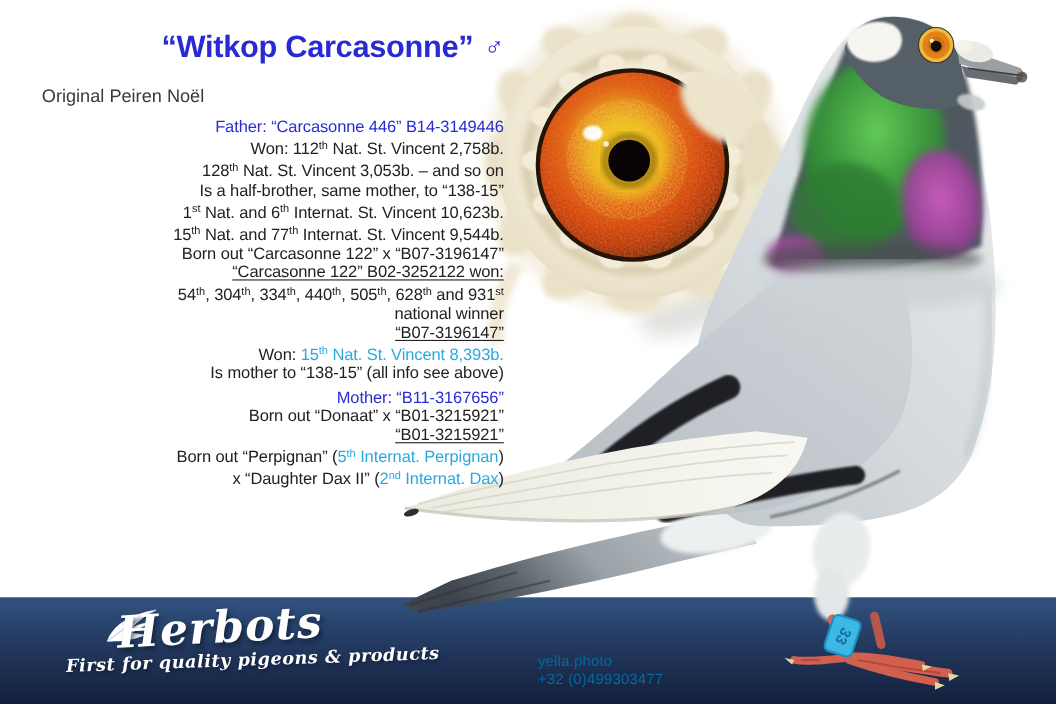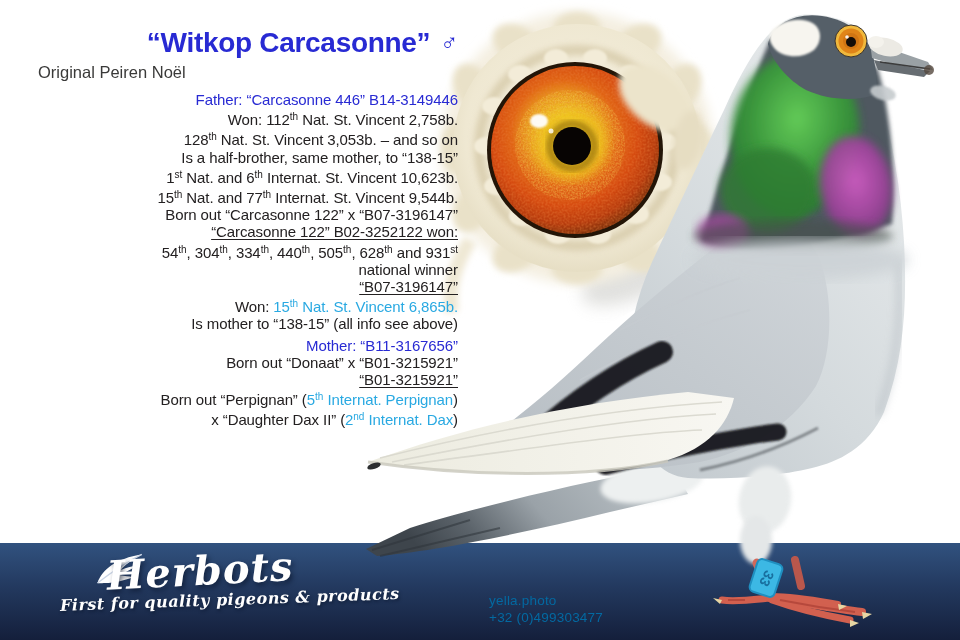--- a/index.html
+++ b/index.html
@@ -5,21 +5,21 @@
   html,body{margin:0;padding:0;background:#888;}
   .card{position:relative;width:960px;height:640px;background:#ffffff;overflow:hidden;
         font-family:"Liberation Sans",sans-serif;}
   :root{--blue:#282ad3;--cyan:#29a9e2;--ink:#232021;}
 
   
   .text-col{position:absolute;left:38px;top:26px;width:420px;z-index:4;}
   .title-line{font:700 28px/34px "Liberation Sans",sans-serif;color:var(--blue);letter-spacing:-.3px;text-align:right;}
   .sex{font-size:24px;margin-left:10px;display:inline-block;transform:translateY(-2px);}
   .ring-line{font:700 28px/34px "Liberation Sans",sans-serif;color:var(--blue);letter-spacing:-.3px;}
-  .origin{font:400 16.5px/20px "Liberation Sans",sans-serif;color:#3a3a39;margin-top:1px;}
+  .origin{font:400 16.5px/20px "Liberation Sans",sans-serif;color:#3a3a39;margin-top:16px;}
   .ped{margin-top:9px;text-align:right;}
   .ped.mother{margin-top:4px;}
   .pl{font-size:15px;line-height:17.2px;color:var(--ink);letter-spacing:-.1px;white-space:nowrap;}
   .pl.blue{color:var(--blue);}
   .pl.u{text-decoration:underline;text-underline-offset:2px;}
   .sup{font-size:10px;vertical-align:5px;letter-spacing:0;}
   .cyan{color:var(--cyan);}
 
   
   .footer{position:absolute;left:0;top:543px;width:960px;height:97px;z-index:1;
@@ -291,21 +291,21 @@
         <div class="pl"><span>Won: 112</span><span class="sup">th</span><span> Nat. St. Vincent 2,758b.</span></div>
         <div class="pl"><span>128</span><span class="sup">th</span><span> Nat. St. Vincent 3,053b. – and so on</span></div>
         <div class="pl"><span>Is a half-brother, same mother, to “138-15”</span></div>
         <div class="pl"><span>1</span><span class="sup">st</span><span> Nat. and 6</span><span class="sup">th</span><span> Internat. St. Vincent 10,623b.</span></div>
         <div class="pl"><span>15</span><span class="sup">th</span><span> Nat. and 77</span><span class="sup">th</span><span> Internat. St. Vincent 9,544b.</span></div>
         <div class="pl"><span>Born out “Carcasonne 122” x “B07-3196147”</span></div>
         <div class="pl u"><span>“Carcasonne 122” B02-3252122 won:</span></div>
         <div class="pl"><span>54</span><span class="sup">th</span><span>, 304</span><span class="sup">th</span><span>, 334</span><span class="sup">th</span><span>, 440</span><span class="sup">th</span><span>, 505</span><span class="sup">th</span><span>, 628</span><span class="sup">th</span><span> and 931</span><span class="sup">st</span></div>
         <div class="pl"><span>national winner</span></div>
         <div class="pl u"><span>“B07-3196147”</span></div>
-        <div class="pl"><span>Won: </span><span class="cyan">15</span><span class="cyan sup">th</span><span class="cyan"> Nat. St. Vincent 6,865b.</span></div>
+        <div class="pl"><span>Won: </span><span class="cyan">15</span><span class="cyan sup">th</span><span class="cyan"> Nat. St. Vincent 8,393b.</span></div>
         <div class="pl"><span>Is mother to “138-15” (all info see above)</span></div>
       </div>
     <div class="ped mother">
         <div class="pl blue"><span>Mother: “B11-3167656”</span></div>
         <div class="pl"><span>Born out “Donaat” x “B01-3215921”</span></div>
         <div class="pl u"><span>“B01-3215921”</span></div>
         <div class="pl"><span>Born out “Perpignan” (</span><span class="cyan">5</span><span class="cyan sup">th</span><span class="cyan"> Internat. Perpignan</span><span>)</span></div>
         <div class="pl"><span>x “Daughter Dax II” (</span><span class="cyan">2</span><span class="cyan sup">nd</span><span class="cyan"> Internat. Dax</span><span>)</span></div>
       </div>
   </div>

